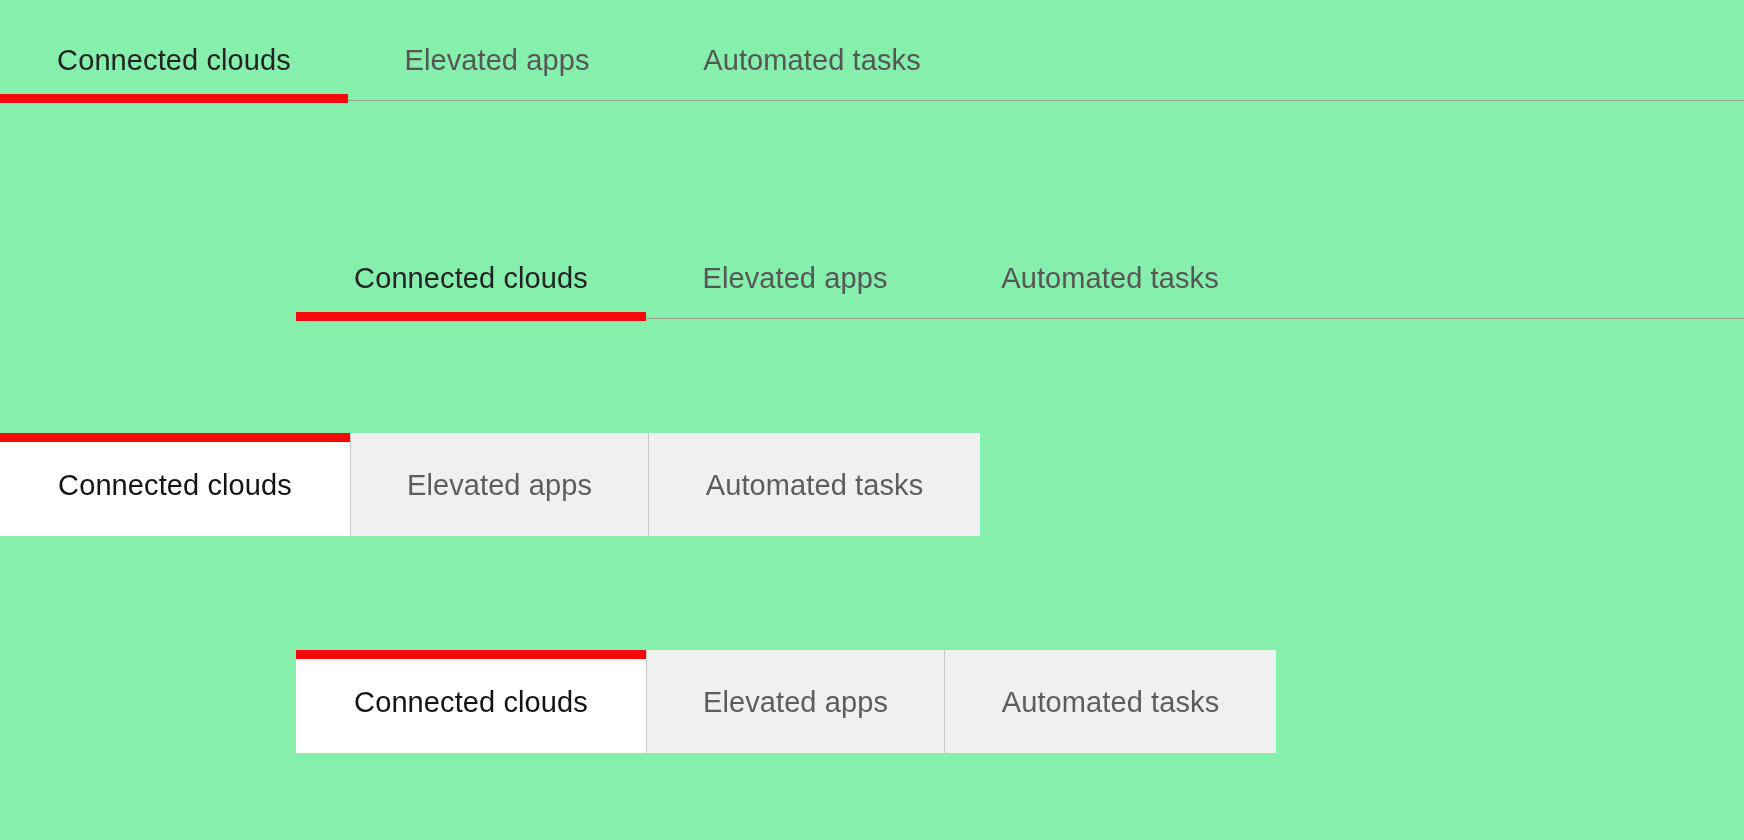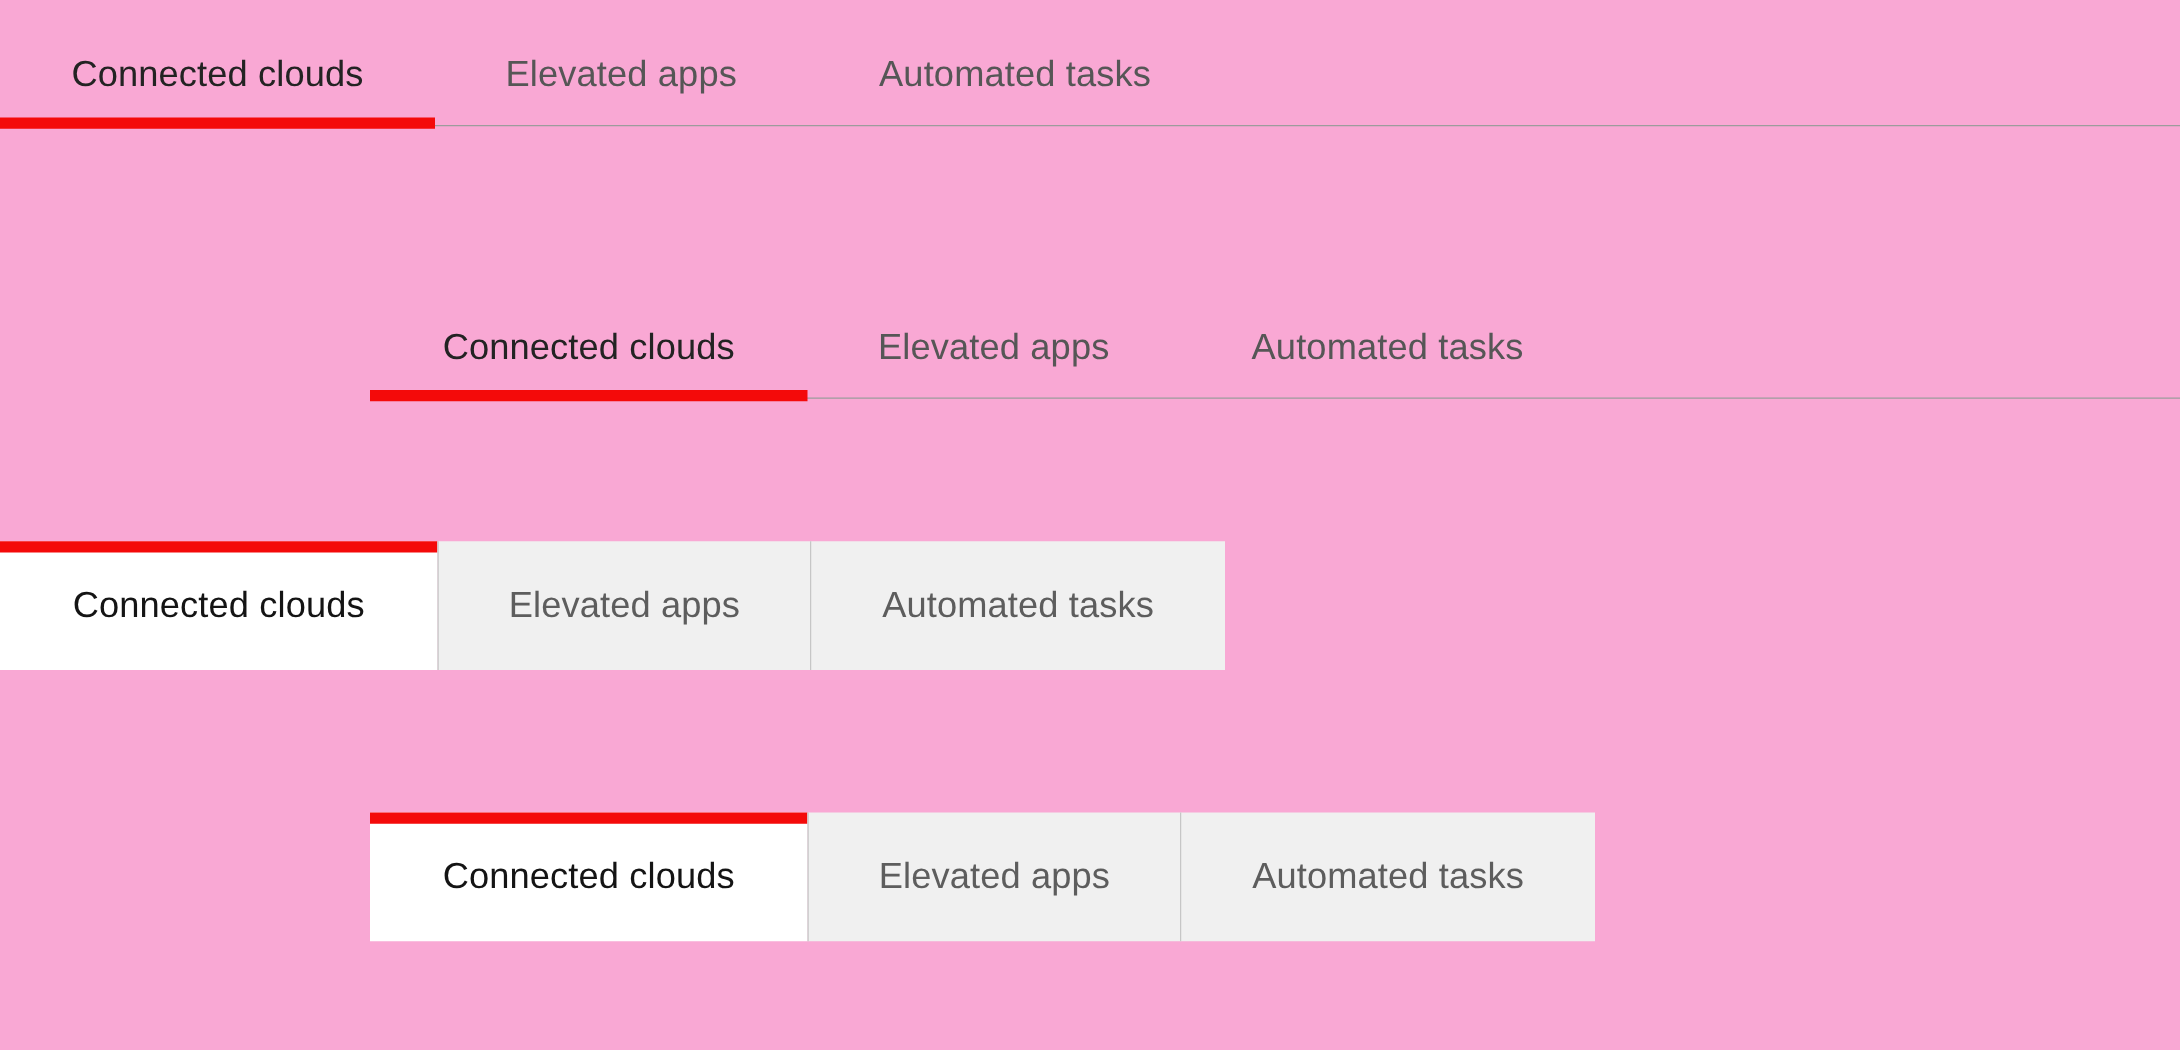--- a/index.html
+++ b/index.html
@@ -103,21 +103,21 @@
     color: #5d5d5d;
     border-left: 1px solid #c6c6c6;
   }
   .tabbar-boxed .b-tab.active .b-label {
     top: calc(50% - 4px);
   }
 </style>
 </head>
 <body style="background: rgb(0, 0, 0);">
 
-<div class="stage" style="background: #f9a8d4;">
+<div class="stage" style="background: #86efac;">
 
   <div class="tabbar-underline" id="variant-0" style="left: 0px; top: 20px; width: 978px;">
     <div class="tabs-row">
       <div class="u-tab active" style="width: 348px; color: rgb(35, 35, 35);">
         <span>Connected clouds</span>
       </div><div class="u-tab inactive" style="width: 298px; color: rgb(86, 86, 86);">
         <span>Elevated apps</span>
       </div><div class="u-tab inactive" style="width: 332px; color: rgb(86, 86, 86);">
         <span>Automated tasks</span>
       </div>

